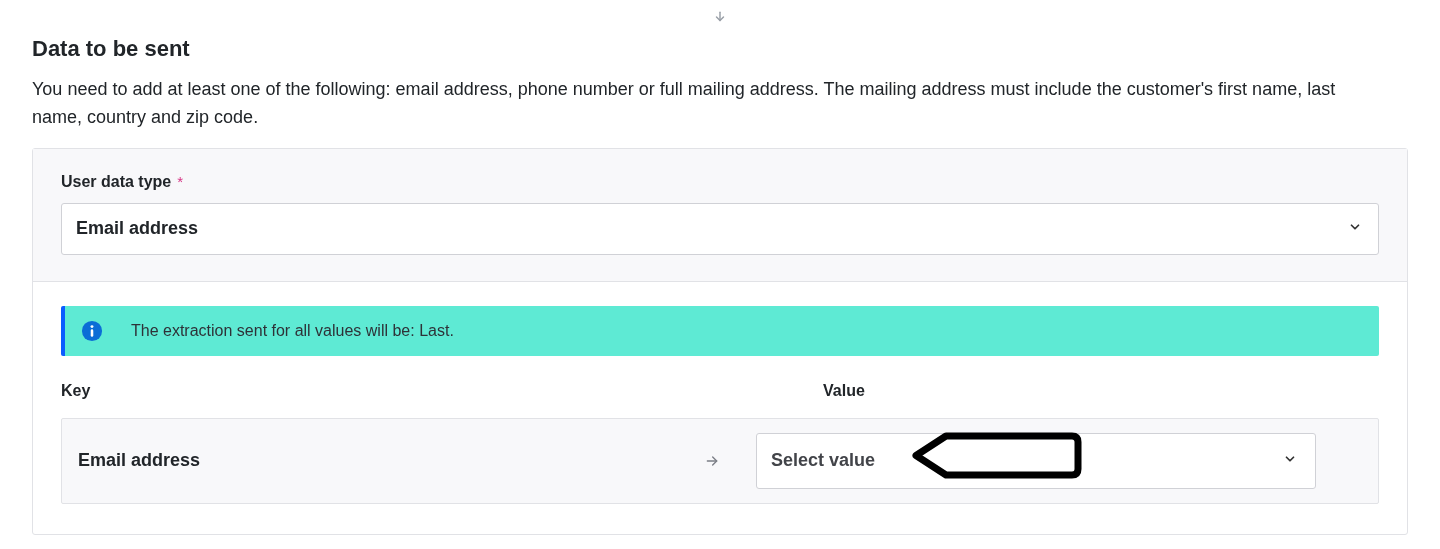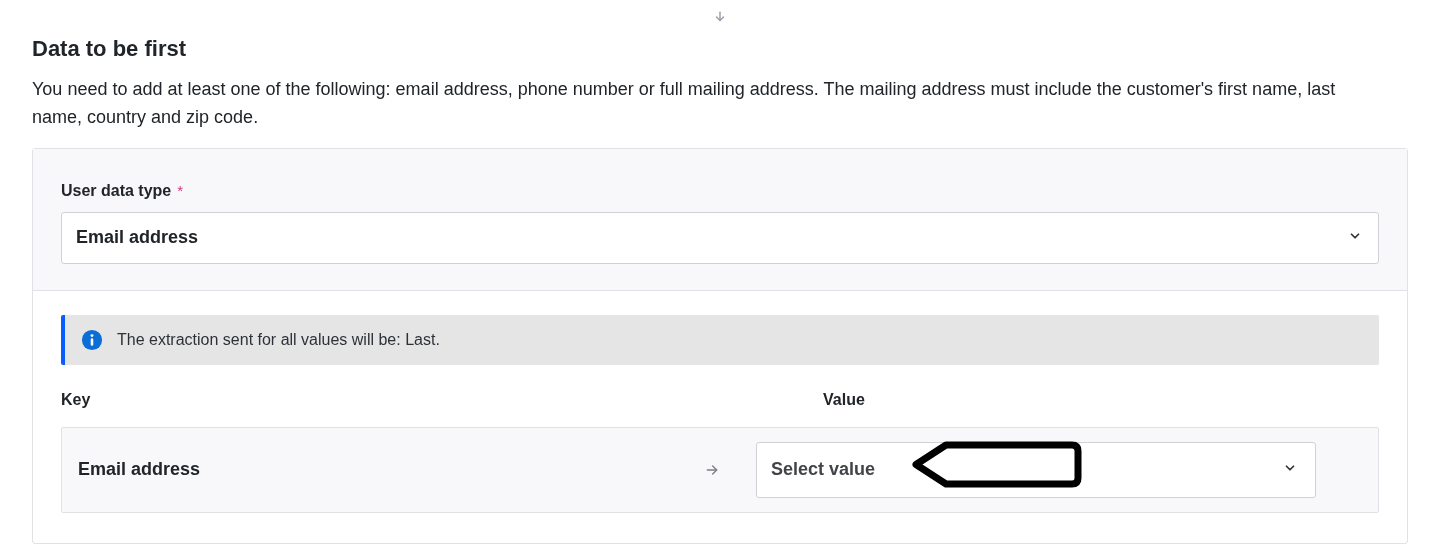--- a/index.html
+++ b/index.html
@@ -2,27 +2,27 @@
 <html><head>
   <meta charset="utf-8">
   <style>
     * { box-sizing: border-box; margin: 0; padding: 0; }
     body { font-family: -apple-system, BlinkMacSystemFont, 'Segoe UI', Helvetica, Arial, sans-serif; background: #fff; width: 1440px; color: #212529; }
     .container { padding: 50px 32px 30px 32px; }
     .page-title { font-size: 22px; font-weight: 700; margin-bottom: 14px; }
     .page-desc { font-size: 18px; line-height: 1.55; color: #212529; margin-bottom: 16px; max-width: 1340px; }
     .panel { border: 1px solid #e1e2e6; border-radius: 3px; }
     .panel-top { background: #f8f8fa; padding: 24px 28px 26px 28px; border-bottom: 1px solid #e1e2e6; }
-    .field-label { font-size: 16px; font-weight: 700; display: inline-flex; align-items: center; margin-top: 9px; }
+    .field-label { font-size: 16px; font-weight: 700; display: inline-flex; align-items: center; }
     .req-star { color: #d63384; margin-left: 6px; font-weight: 400; font-size: 15px; }
     .select-box { position: relative; margin-top: 12px; background: #fff; border: 1px solid #d0d1d6; border-radius: 3px; height: 52px; display: flex; align-items: center; padding: 0 40px 0 14px; cursor: pointer; }
     .select-box .value { font-size: 18px; font-weight: 700; }
     .chevron { position: absolute; right: 16px; top: 50%; transform: translateY(-50%); color: #333; }
     .panel-bottom { padding: 24px 28px 30px 28px; }
-    .info-banner { background: #e5e5e5; border-left: 4px solid #0b5cff; display: flex; align-items: center; gap: 14px; padding: 14px 16px; border-radius: 2px; }
+    .info-banner { background: #5eead4; border-left: 4px solid #0b5cff; display: flex; align-items: center; gap: 28px; padding: 14px 16px; border-radius: 2px; }
     .info-banner svg { flex-shrink: 0; }
     .info-text { font-size: 16px; color: #2e3238; }
     .header-row { display: flex; gap: 60px; margin-top: 26px; margin-bottom: 18px; }
     .header-row .hcell { font-size: 16px; font-weight: 700; }
     .header-half-a { flex: 0 0 702px; }
     .header-half-b { flex: 1; }
     .mapping-row { background: #f8f8fa; border: 1px solid #e1e2e6; border-radius: 2px; display: flex; align-items: center; padding: 14px 16px; gap: 14px; }
     .mr-key { flex: 0 0 590px; font-size: 18px; font-weight: 700; }
     .mr-arrow { flex: 0 0 60px; color: #7a7d85; display: flex; justify-content: center; }
     .mr-value { flex: 0 0 560px; position: relative; }
@@ -37,21 +37,21 @@
 <body>
 
 <div class="container">
   <div class="top-arrow">
     <svg width="14" height="14" viewBox="0 0 24 24" fill="none" stroke="#9aa0a8" stroke-width="2.5" stroke-linecap="round" stroke-linejoin="round">
         <path d="M12 4v14"></path>
         <path d="m6 12 6 6 6-6"></path>
       </svg>
   </div>
 
-  <h2 class="page-title">Data to be first</h2>
+  <h2 class="page-title">Data to be sent</h2>
   <p class="page-desc">You need to add at least one of the following: email address, phone number or full mailing address. The mailing address must include the customer's first name, last name, country and zip code.</p>
 
   <div class="panel">
     <div class="panel-top">
       <div class="field-label">
         <span>User data type</span>
         <span class="req-star">*</span>
       </div>
       <div class="select-box">
         <span class="value">Email address</span>

